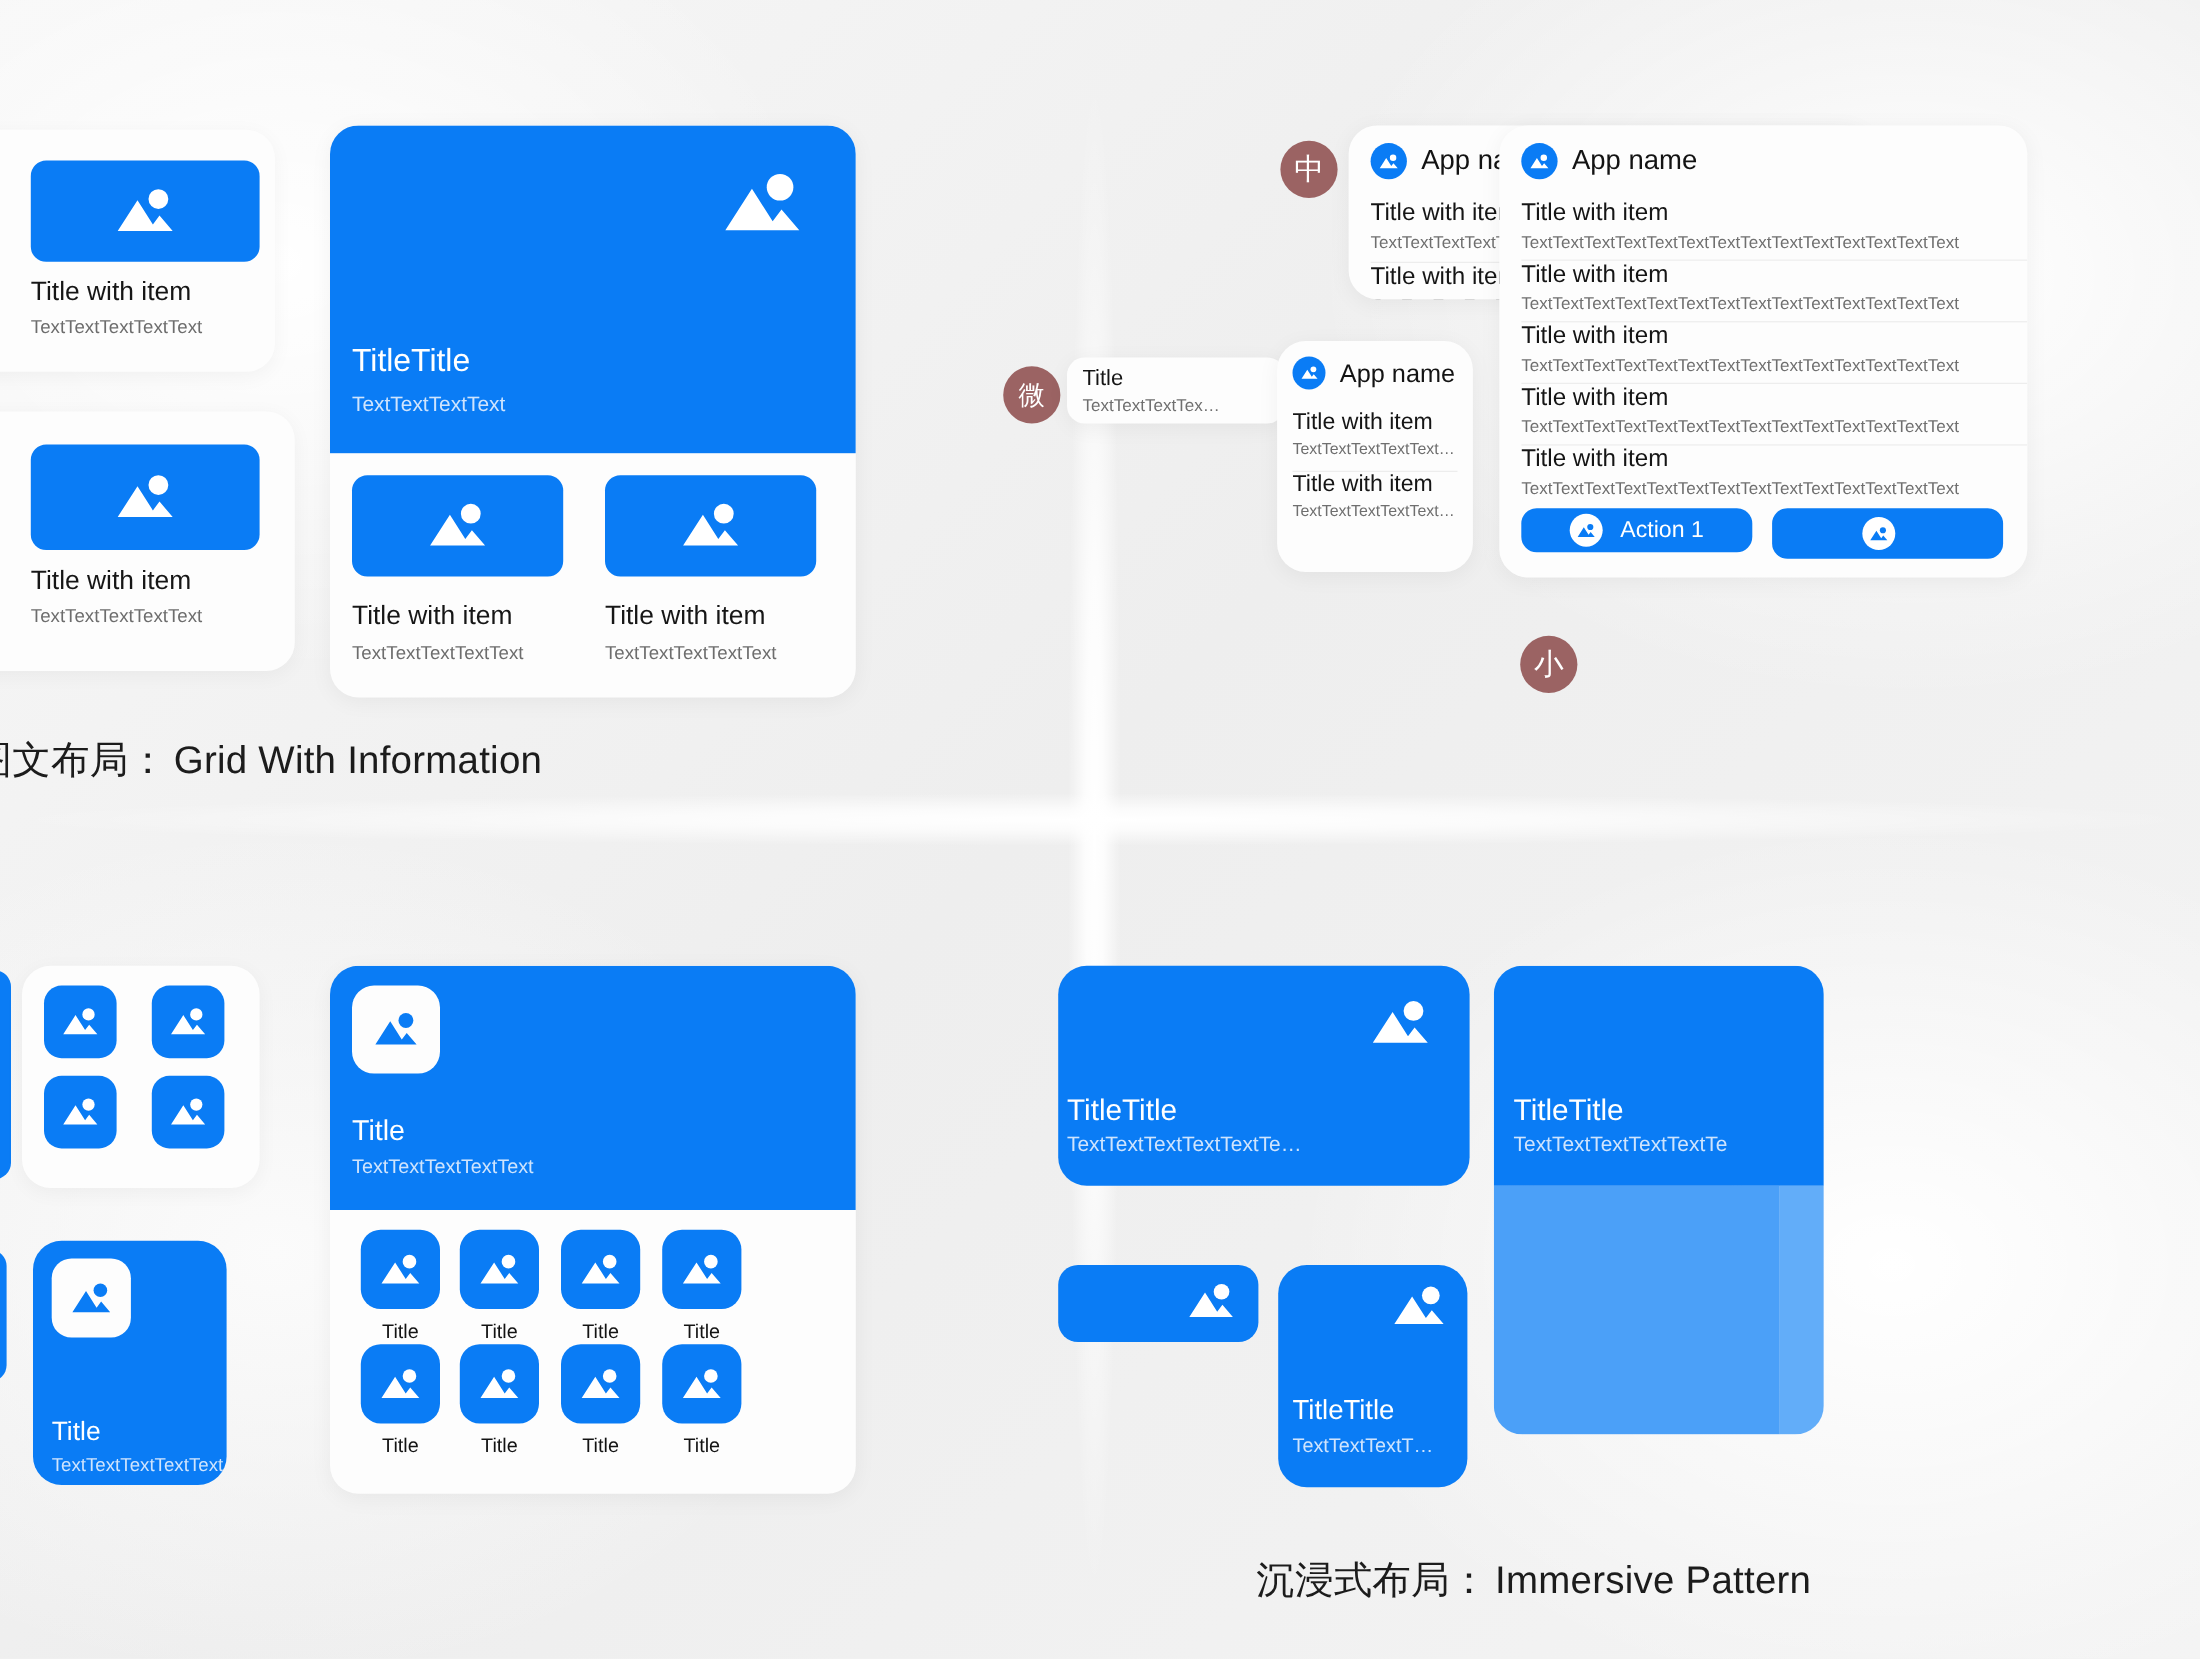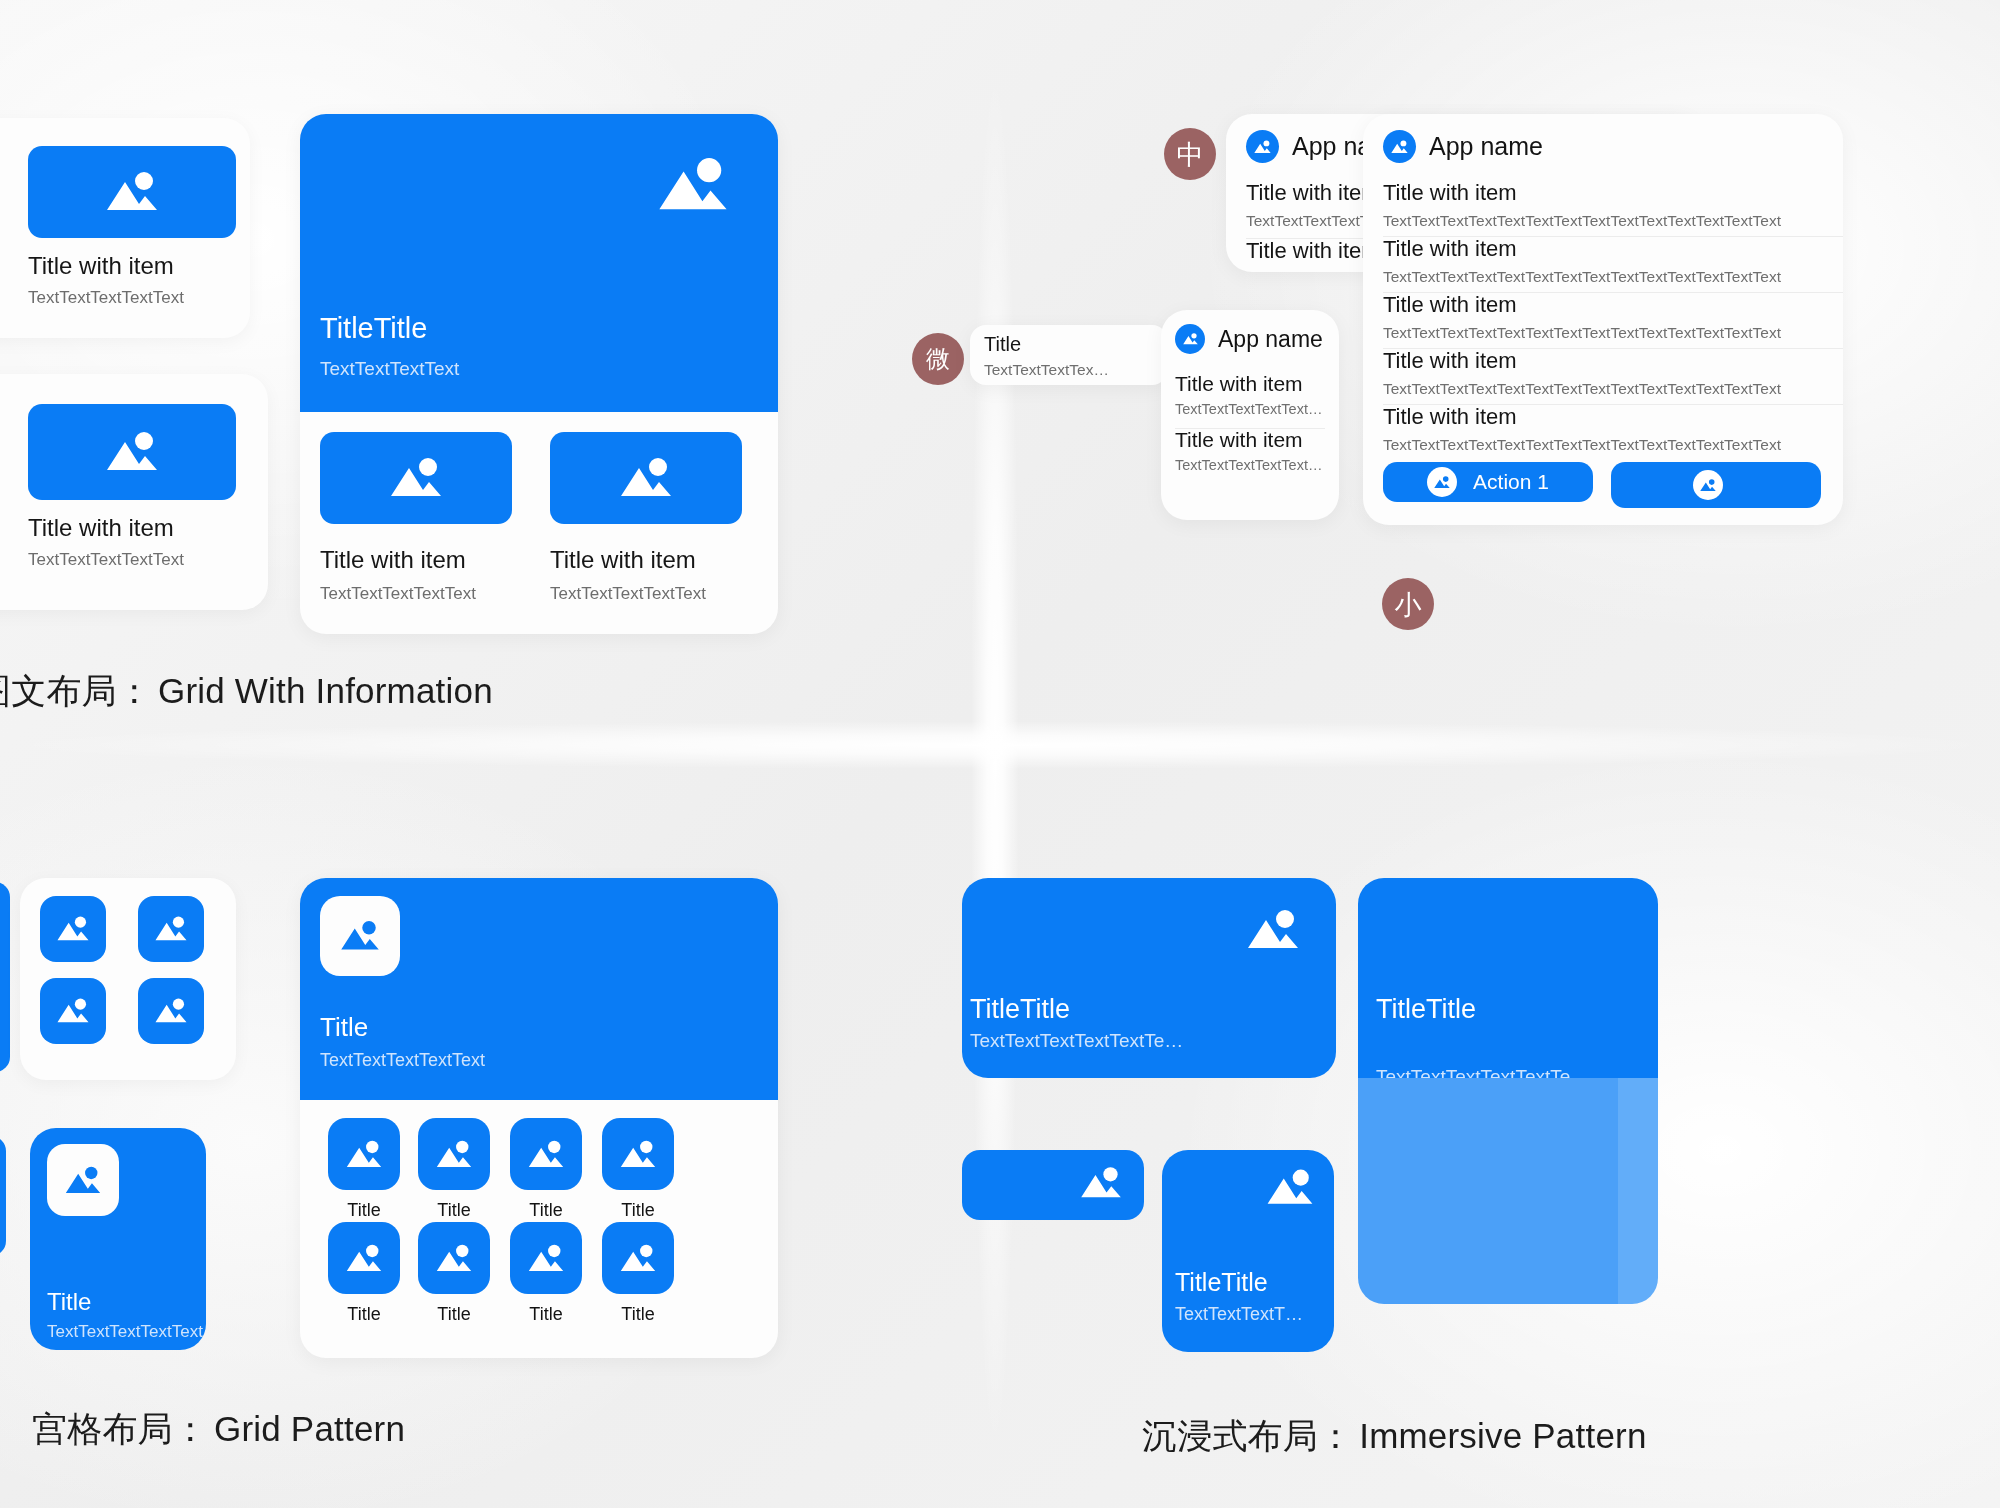--- a/index.html
+++ b/index.html
@@ -430,42 +430,39 @@
         <div class="img-tile" style="width:72px;height:72px;border-radius:18px;margin:0 auto;">
           <svg width="40" height="33" viewBox="0 0 58 48" aria-hidden="true">
               <circle cx="41" cy="13" r="9" fill="#fff"></circle>
               <path d="M4 42 L22 14 L36 36 L42 28 L54 42 Z" fill="#fff"></path>
             </svg>
         </div>
         <div class="grid-label" style="margin-top:10px;">Title</div>
       </div>
     </div>
 
-    <div class="section-label" style="left:32px;top:638px;">
-      <span>宫格布局：</span><span class="en">Grid Pattern</span>
-    </div>
   </div>
 
   <div class="quad" style="left:1000px;top:768px;width:1000px;height:740px;">
 
     <div class="card-blue" style="left:-38px;top:110px;width:374px;height:200px;">
       <span style="position:absolute;right:34px;top:28px;">
         <svg width="58" height="48" viewBox="0 0 58 48" aria-hidden="true">
           <circle cx="41" cy="13" r="9" fill="#fff"></circle>
             <path d="M4 42 L22 14 L36 36 L42 28 L54 42 Z" fill="#fff"></path>
         </svg>
       </span>
       <div class="t-title-on-blue" style="position:absolute;left:8px;top:116px;font-size:27px;">TitleTitle</div>
       <div class="t-sub-on-blue" style="position:absolute;left:8px;top:152px;font-size:19px;">TextTextTextTextTextTe…</div>
     </div>
 
     <div style="position:absolute;left:358px;top:110px;width:300px;height:426px;border-radius:26px;overflow:hidden;">
       <div style="position:absolute;left:0;top:0;width:300px;height:200px;background:#0a7cf5;">
         <div class="t-title-on-blue" style="position:absolute;left:18px;top:116px;font-size:27px;">TitleTitle</div>
-        <div class="t-sub-on-blue" style="position:absolute;left:18px;top:152px;font-size:19px;white-space:nowrap;margin-top:36px;">TextTextTextTextTextTe</div>
+        <div class="t-sub-on-blue" style="position:absolute;left:18px;top:152px;font-size:19px;white-space:nowrap;">TextTextTextTextTextTe</div>
       </div>
       <div style="position:absolute;left:0;top:200px;width:260px;height:226px;background:#4ba0f8;"></div>
       <div style="position:absolute;left:260px;top:200px;width:40px;height:226px;background:#62adf9;"></div>
     </div>
 
     <div class="card-blue" style="left:-38px;top:382px;width:182px;height:70px;border-radius:18px;">
       <span style="position:absolute;right:20px;top:14px;">
         <svg width="46" height="38" viewBox="0 0 58 48" aria-hidden="true">
           <circle cx="41" cy="13" r="9" fill="#fff"></circle>
             <path d="M4 42 L22 14 L36 36 L42 28 L54 42 Z" fill="#fff"></path>

